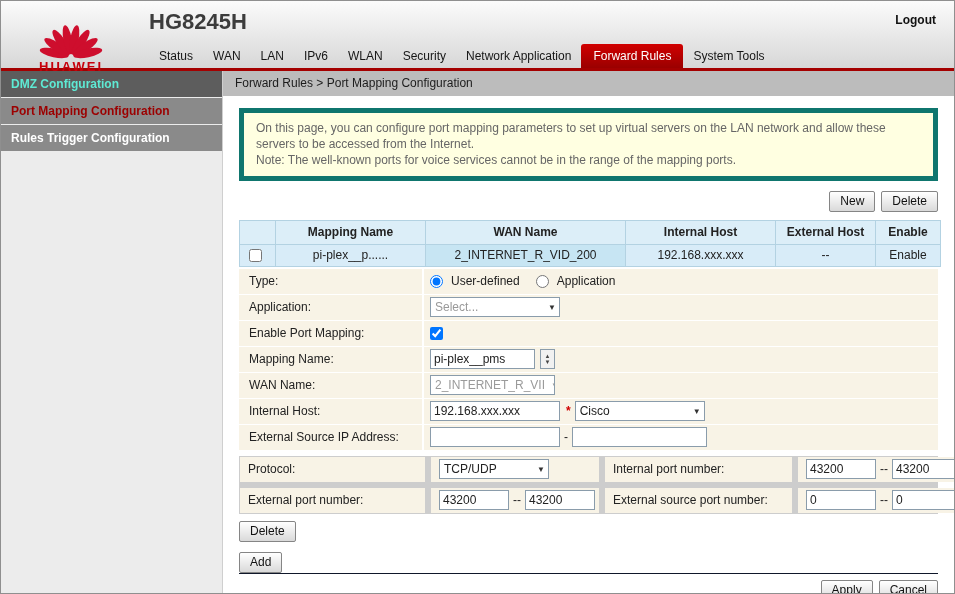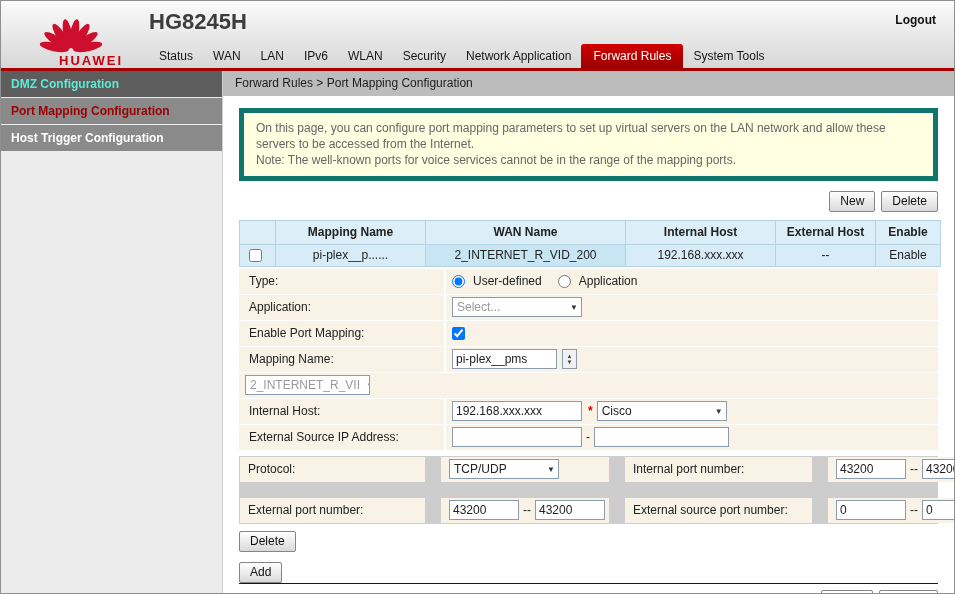--- a/index.html
+++ b/index.html
@@ -2,21 +2,21 @@
 <html><head>
 <meta charset="utf-8">
 <style>
   *{box-sizing:border-box;margin:0;padding:0}
   html,body{width:955px;height:594px}
   body{font-family:"Liberation Sans",sans-serif;font-size:12px;color:#222;background:#fff}
   .page{width:955px;height:594px;border:1px solid #8f8f8f;display:flex;flex-direction:column;overflow:hidden}
 
   
   .header{height:67px;background:linear-gradient(#fbfbfb,#d7d7d7);position:relative;flex:0 0 auto}
-  .logo{position:absolute;left:18px;top:14px;width:104px;text-align:right}
+  .logo{position:absolute;left:18px;top:20px;width:104px;text-align:center}
   .logo svg{display:block;margin:0 auto}
   .brand{color:#c7000b;font-weight:bold;font-size:13px;letter-spacing:2px}
   .title{position:absolute;left:148px;top:8px;font-size:22px;font-weight:bold;color:#3c3c3c}
   .logout{position:absolute;right:18px;top:12px;color:#111;text-decoration:none;font-weight:bold;cursor:pointer}
   .tabs{position:absolute;left:148px;bottom:0;display:flex;align-items:flex-end}
   .tab{padding:4px 10px 5px;font-weight:normal;color:#161616;cursor:pointer;white-space:nowrap}
   .tab.active{background:linear-gradient(#d10000,#9a0000);color:#fff;border-radius:3px 3px 0 0;padding:5px 12px}
   .redline{height:3px;background:#a40000;flex:0 0 auto}
 
   
@@ -36,35 +36,35 @@
   .btn{display:inline-block;padding:2px 10px 3px;font-size:12px;font-family:inherit;color:#111;background:linear-gradient(#ffffff,#d9d9d9);border:1px solid #858585;border-radius:2px;cursor:pointer;white-space:nowrap}
 
   table.map{width:100%;border-collapse:collapse;margin-top:8px;table-layout:fixed}
   table.map th{background:#dceef8;border:1px solid #b3d2e2;font-weight:bold;height:24px;font-size:12px}
   table.map td{background:#d8ecf8;border:1px solid #b3d2e2;height:22px;text-align:center;overflow:hidden;white-space:nowrap}
   table.map td.wan{background:#c7e5f3}
   .col-cb{width:36px}.col-map{width:150px}.col-wan{width:200px}.col-int{width:150px}.col-ext{width:100px}.col-en{width:65px}
 
   .formrows{margin-top:2px}
   .frow{display:flex;align-items:center;height:25px;background:#f8f3e6;margin-bottom:1px}
-  .flabel{width:207px;padding-left:10px;flex:0 0 auto;border-right:2px solid #fff;height:100%;display:flex;align-items:center;color:#222}
+  .flabel{width:185px;padding-left:10px;flex:0 0 auto;border-right:2px solid #fff;height:100%;display:flex;align-items:center;color:#222}
   .fctrl{display:flex;align-items:center;padding-left:6px;gap:4px;flex:1;height:100%}
   .radio-label{margin-right:12px}
   input[type=radio],input[type=checkbox]{margin:0 4px 0 0;vertical-align:middle}
 
   input.txt{height:20px;border:1px solid #8a9cab;padding:1px 3px;font:12px "Liberation Sans",sans-serif;background:#fff;color:#222}
   .fselect{display:inline-flex;align-items:center;justify-content:space-between;background:#fff;border:1px solid #8a9cab;height:20px;padding:0 3px 0 4px;cursor:pointer;white-space:nowrap;overflow:hidden}
   .fselect .arr{font-size:8px;color:#333;margin-left:6px;flex:0 0 auto}
   .dim{color:#999}
   .fselect.disabled{color:#9a9a9a}
   .fselect.disabled .arr{color:#9a9a9a}
   .req{color:#d00000;font-weight:bold;margin-left:2px}
   .spinner{width:15px;height:20px;border:1px solid #8a9cab;margin-left:1px;background:#f1f1f1;display:flex;flex-direction:column;align-items:center;justify-content:center;font-size:6px;line-height:6px;color:#444;cursor:pointer}.w135{width:135px}.w130{width:130px}.w125{width:125px}.w110{width:110px}.w105{width:105px}.w55{width:70px}
 
-  .portgrid{margin-top:5px;border:1px solid #cdcdcd;background:#cdcdcd;display:grid;grid-template-columns:185px 168px 187px 1fr;gap:16px}
+  .portgrid{margin-top:5px;border:1px solid #cdcdcd;background:#cdcdcd;display:grid;grid-template-columns:185px 168px 187px 1fr;gap:6px}
   .pcell{background:#f8f3e6;height:25px;display:flex;align-items:center;padding-left:8px;gap:4px;white-space:nowrap}
 
   .delrow{margin-top:7px}
   .addrow{margin-top:10px}
   .footer{margin-top:auto;border-top:1px solid #0f172a;padding-top:6px;display:flex;justify-content:flex-end;gap:6px}
 </style>
 </head>
 <body>
 
 <div class="page">
@@ -99,21 +99,21 @@
       <div class="tab">System Tools</div>
     </div>
   </div>
   <div class="redline"></div>
 
   <div class="bodywrap">
 
     <div class="sidebar">
       <div class="side-item first">DMZ Configuration</div>
       <div class="side-item selected">Port Mapping Configuration</div>
-      <div class="side-item normal">Host Trigger Configuration</div>
+      <div class="side-item normal">Rules Trigger Configuration</div>
     </div>
 
     <div class="main">
       <div class="breadcrumb">Forward Rules &gt; Port Mapping Configuration</div>
 
       <div class="content">
 
         <div class="infobox">
           <div>On this page, you can configure port mapping parameters to set up virtual servers on the LAN network and allow these servers to be accessed from the Internet.</div>
           <div>Note: The well-known ports for voice services cannot be in the range of the mapping ports.</div>
@@ -179,20 +179,21 @@
             <div class="fctrl">
               <input class="txt w105" type="text" value="pi-plex__pms" style="">
               <span class="spinner">
                   <span>▲</span>
                   <span>▼</span>
                 </span>
             </div>
           </div>
 
           <div class="frow">
+            <div class="flabel">WAN Name:</div>
             <div class="fctrl">
               <div class="fselect disabled w125">
                 <span>2_INTERNET_R_VII</span>
                 <span class="arr">▼</span>
               </div>
             </div>
           </div>
 
           <div class="frow">
             <div class="flabel">Internal Host:</div>

